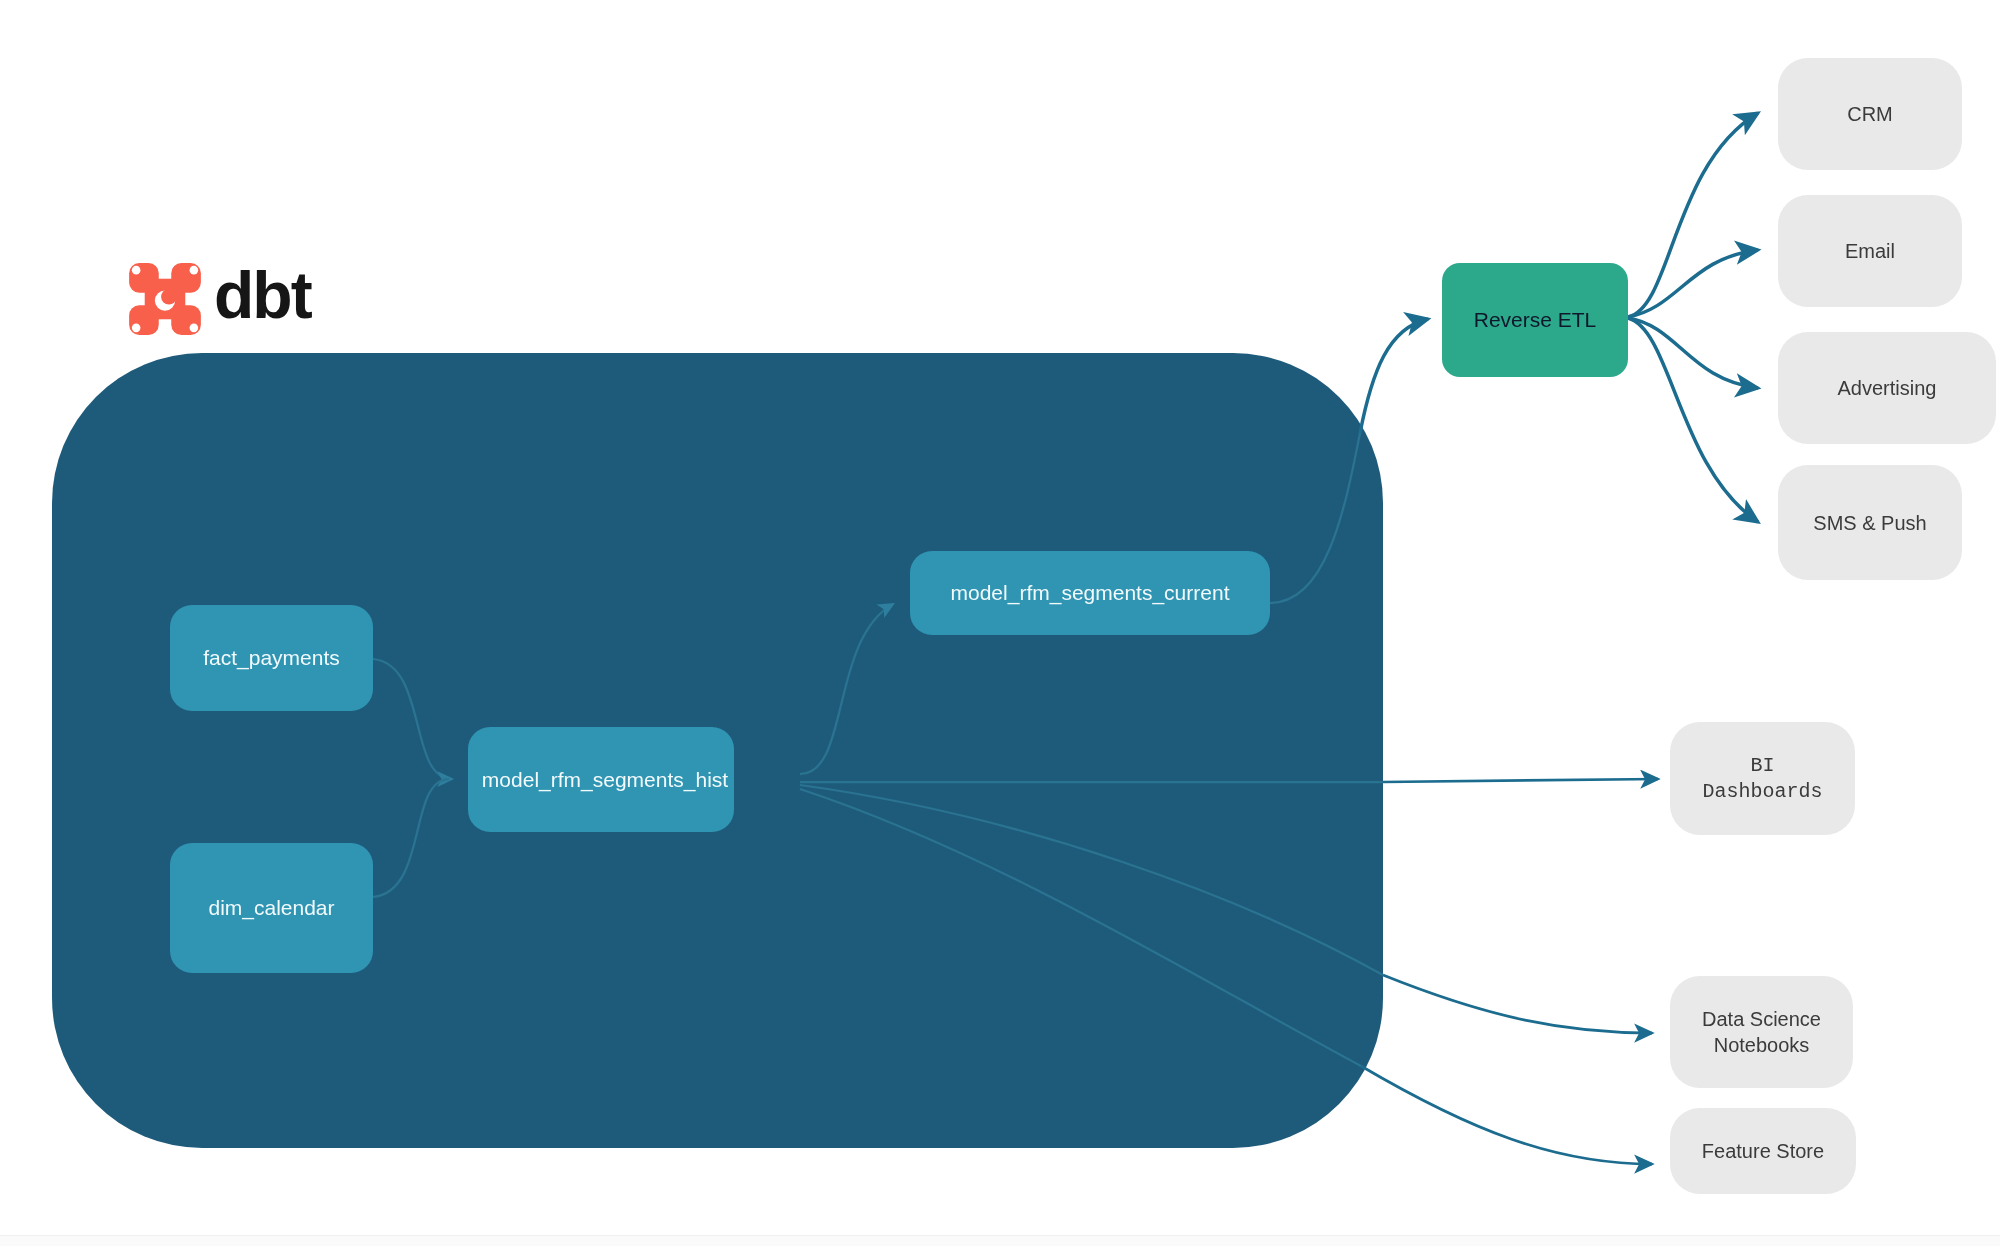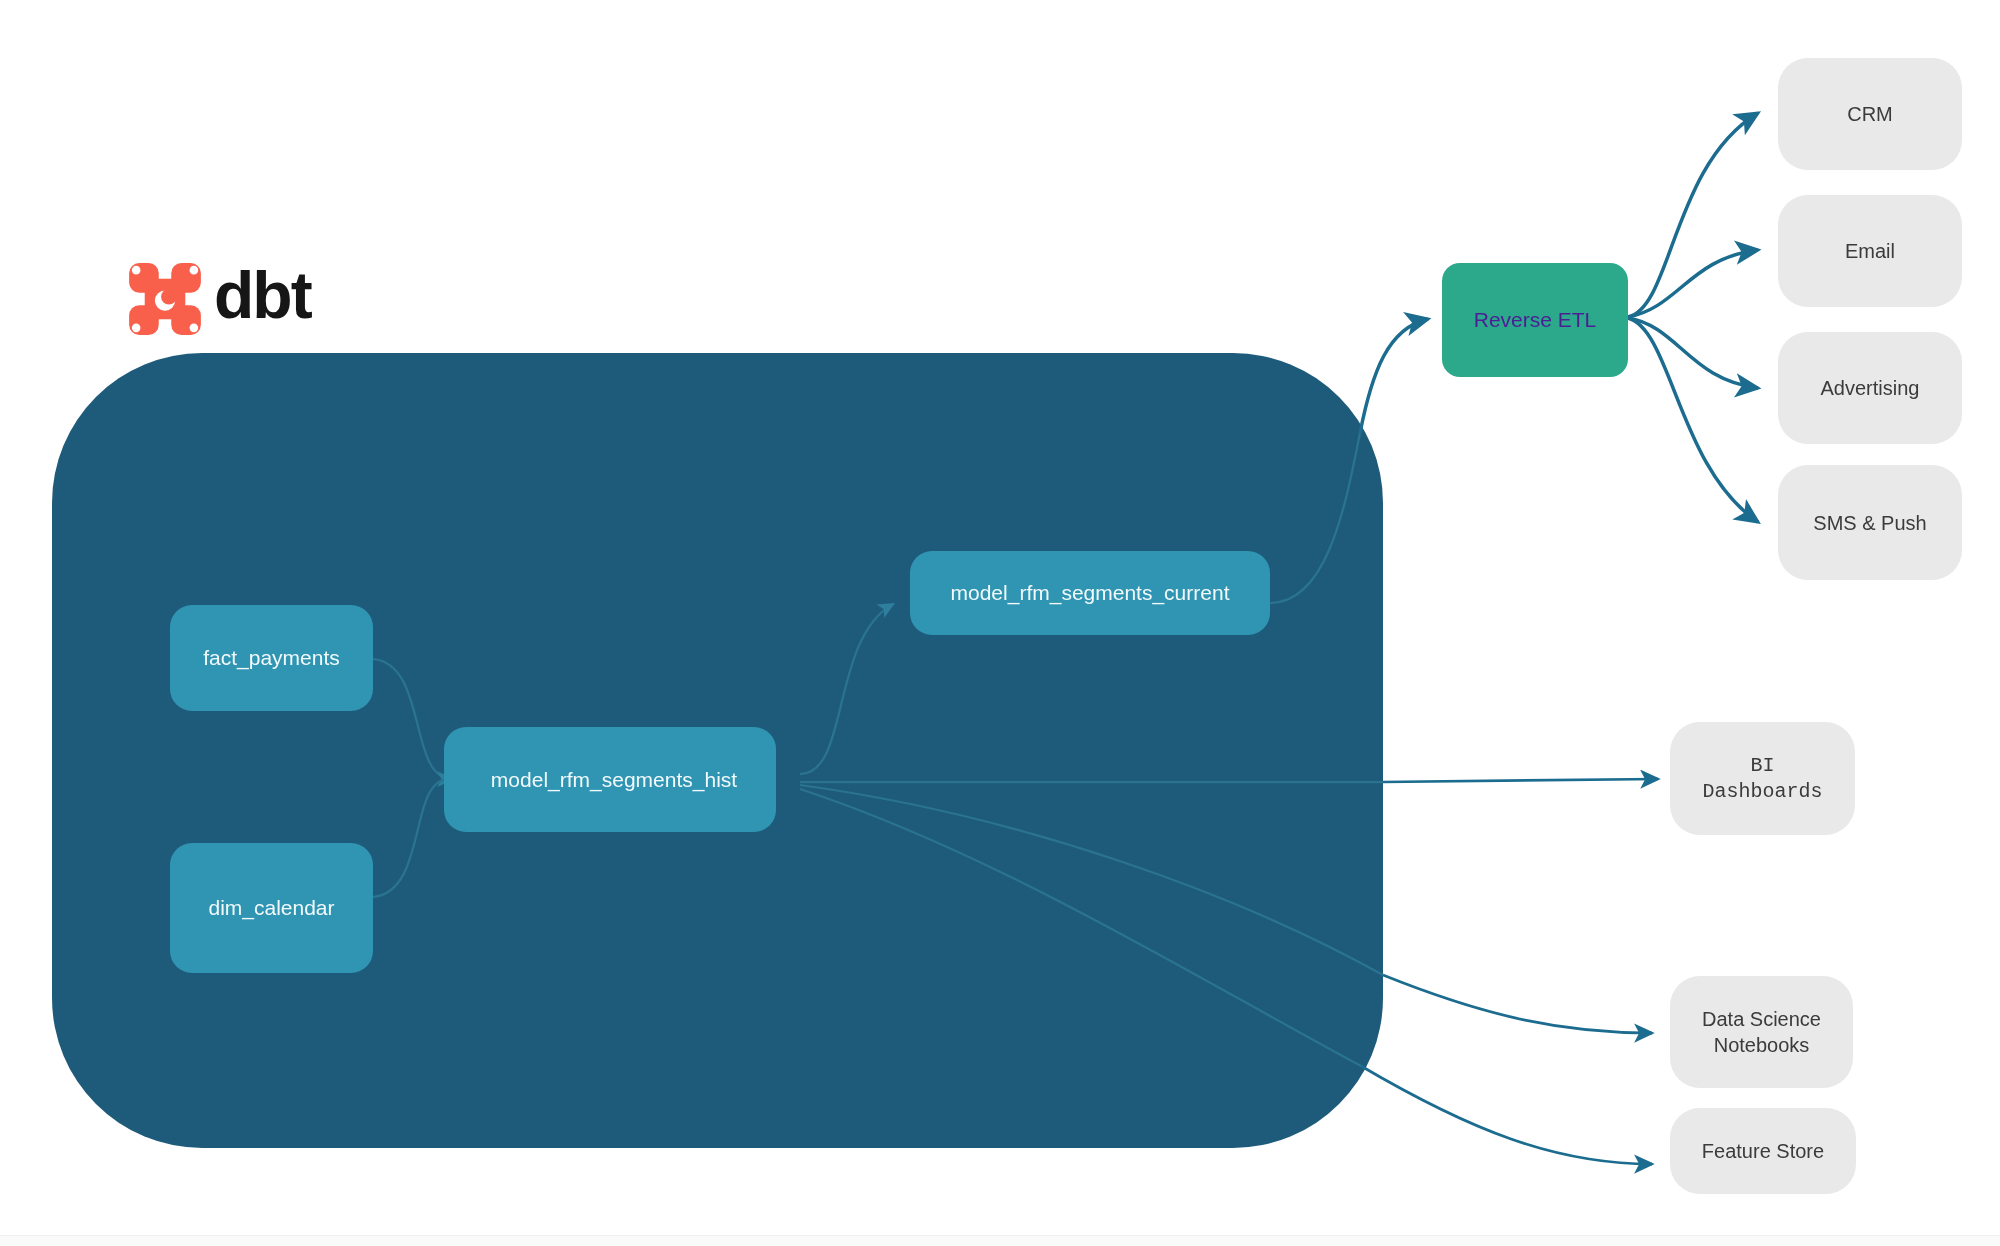--- a/index.html
+++ b/index.html
@@ -38,35 +38,35 @@
 
   
   .node {
     position: absolute; display: flex; align-items: center; justify-content: center;
     text-align: center; line-height: 1.3;
   }
   .node.model {
     background: #2f95b3; color: #f2fafc; border-radius: 22px; font-size: 21px;
   }
   .node.etl {
-    background: #2ca98b; color: #4c1d95; border-radius: 18px; font-size: 21px;
+    background: #2ca98b; color: #0f172a; border-radius: 18px; font-size: 21px;
   }
   .node.dest {
     background: #e9e9e9; color: #3b3b3b; border-radius: 30px; font-size: 20px;
     padding: 16px 24px;
   }
 
   .n-fact    { left: 170px;  top: 605px;  width: 203px; height: 106px; }
   .n-dim     { left: 170px;  top: 843px;  width: 203px; height: 130px; }
-  .n-hist    { left: 444px;  top: 727px;  width: 332px; height: 105px; padding-left: 8px; }
+  .n-hist    { left: 468px;  top: 727px;  width: 266px; height: 105px; padding-left: 8px; }
   .n-current { left: 910px;  top: 551px;  width: 360px; height: 84px; }
   .n-etl     { left: 1442px; top: 263px;  width: 186px; height: 114px; }
   .n-crm     { left: 1778px; top: 58px;   width: 184px; height: 112px; }
   .n-email   { left: 1778px; top: 195px;  width: 184px; height: 112px; }
-  .n-adv     { left: 1778px; top: 332px;  width: 184px; height: 112px; }
+  .n-adv     { left: 1778px; top: 332px;  width: 218px; height: 112px; }
   .n-sms     { left: 1778px; top: 465px;  width: 184px; height: 115px; }
   .n-bi      { left: 1670px; top: 722px;  width: 185px; height: 113px; font-family: Liberation Mono, monospace; }
   .n-ds      { left: 1670px; top: 976px;  width: 183px; height: 112px; }
   .n-fs      { left: 1670px; top: 1108px; width: 186px; height: 86px; }
 
   
   .bottom-strip {
     position: absolute; left: 0; bottom: 0; width: 2000px; height: 11px;
     background: #fafafa; border-top: 1px solid #f0f0f0;
   }

